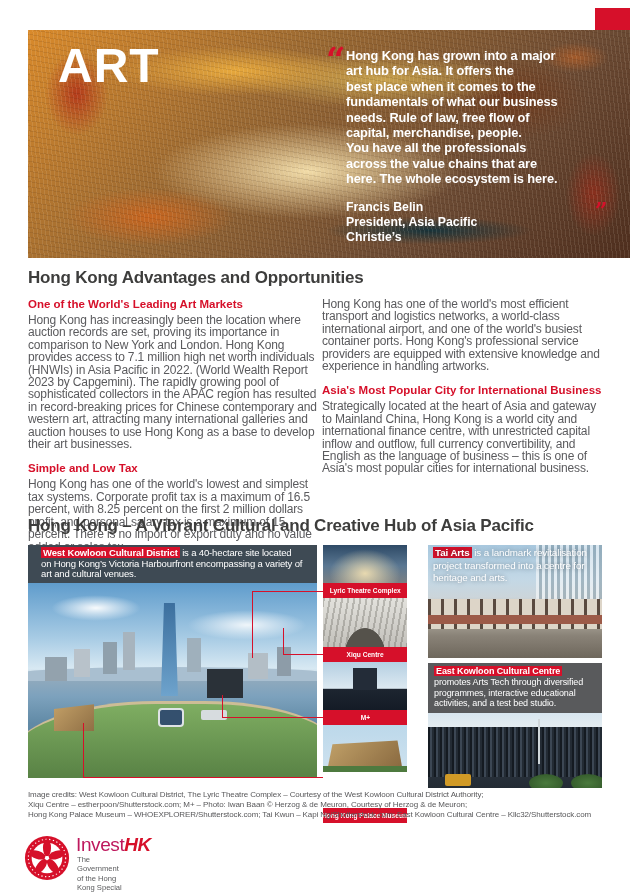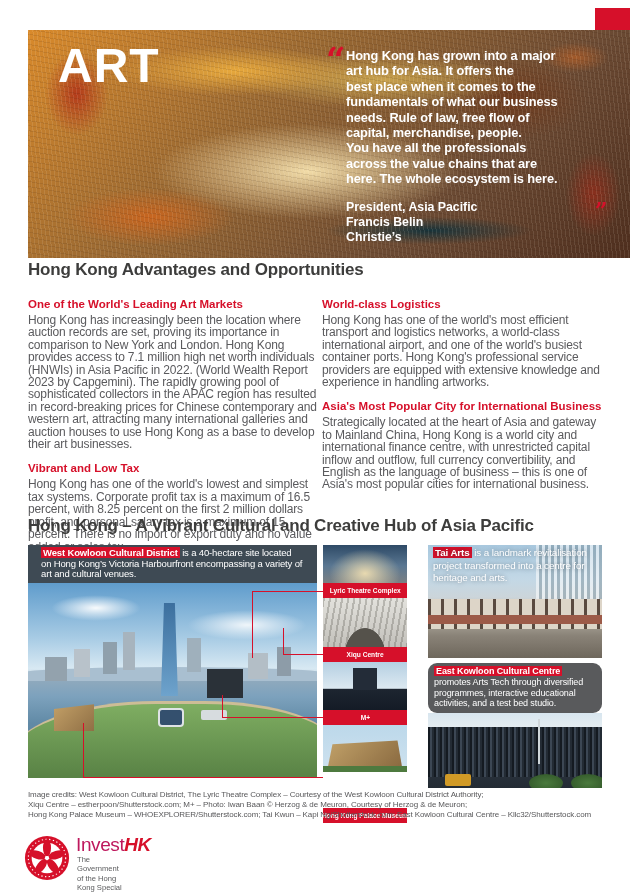--- a/index.html
+++ b/index.html
@@ -29,21 +29,21 @@
   .open-quote{position:absolute;left:-20px;top:-6px;color:#d6102a;font-size:34px;font-weight:bold;
       line-height:1;font-family:"DejaVu Serif",serif;}
   .quote-text{font-size:12.8px;line-height:15.4px;font-weight:bold;color:#fff;white-space:pre-line;
       letter-spacing:-0.1px;}
   .close-quote{position:absolute;right:-4px;bottom:36px;color:#d6102a;font-size:22px;font-weight:bold;
       line-height:1;font-family:"DejaVu Serif",serif;}
   .attribution{margin-top:13px;font-size:12.3px;line-height:15px;font-weight:bold;color:#fff;}
   
   .sec-heading{position:absolute;left:28px;font-size:17px;font-weight:bold;color:#3d3d3c;
       letter-spacing:-0.2px;}
-  .h-adv{top:260px;}
+  .h-adv{top:268px;}
   .h-hub{top:516px;}
   .col{position:absolute;top:298px;}
   .col-left{left:28px;width:289px;}
   .col-right{left:322px;width:281px;}
   .sub-red{font-size:11.5px;font-weight:bold;color:#d6102a;margin:0 0 4px 0;}
   .body-p{font-size:12px;line-height:12.4px;color:#5a5a5d;margin:0 0 12px 0;letter-spacing:-0.15px;}
   
   .wk-caption{position:absolute;left:28px;top:545px;width:289px;height:38px;background:#3e4a54;
       box-sizing:border-box;padding:3px 13px;font-size:9.5px;line-height:10.7px;color:#fff;
       letter-spacing:-0.15px;}
@@ -92,21 +92,21 @@
   .tk-photo{position:absolute;left:428px;top:545px;width:174px;height:113px;overflow:hidden;
       background:linear-gradient(180deg,#a8c8de 0%,#c3d8e6 30%,#ccd5da 46%,#b8b4a8 62%,#8a8378 80%,#6e675c 100%);}
   .tk-towers{position:absolute;right:0;top:0;width:38%;height:58%;
       background:repeating-linear-gradient(90deg,rgba(255,255,255,.55) 0 3px,rgba(120,140,150,.45) 3px 6px);}
   .tk-facade{position:absolute;left:0;top:48%;width:100%;height:26%;
       background:repeating-linear-gradient(90deg,#5a4a40 0 3px,#ddd5c8 3px 13px);}
   .tk-brick{position:absolute;left:0;top:62%;width:100%;height:8%;background:#9c5a48;}
   .tk-caption{position:absolute;left:433px;top:547px;width:166px;font-size:9.8px;line-height:12.6px;
       color:#fff;z-index:4;text-shadow:0 0 4px rgba(40,50,60,.55);letter-spacing:-0.1px;}
   .ek-caption{position:absolute;left:428px;top:663px;width:174px;height:50px;background:#595a5c;
-      box-sizing:border-box;padding:3px 6px;font-size:9px;line-height:10.8px;color:#fff;letter-spacing:-0.1px;border-radius:9px;}
+      box-sizing:border-box;padding:3px 6px;font-size:9px;line-height:10.8px;color:#fff;letter-spacing:-0.1px;}
   .ek-photo{position:absolute;left:428px;top:713px;width:174px;height:75px;overflow:hidden;
       background:linear-gradient(180deg,#d8e6ef 0%,#e4ecf1 18%,#39434e 19%,#232b34 100%);}
   .ek-stripes{position:absolute;left:0;top:19%;width:100%;height:66%;
       background:repeating-linear-gradient(90deg,#141a21 0 2px,#3c4754 2px 4px,#232b34 4px 6px);}
   .ek-bush1,.ek-bush2{position:absolute;bottom:-4px;width:34px;height:18px;border-radius:50%;
       background:radial-gradient(ellipse,#4a7a3d,#2e5126);}
   .ek-bush1{left:58%;} .ek-bush2{left:82%;}
   .ek-digger{position:absolute;left:10%;bottom:2px;width:26px;height:12px;background:#d19a26;border-radius:2px;}
   .ek-pole{position:absolute;left:63%;top:8%;width:2px;height:60%;background:#cfd6da;}
   
@@ -134,38 +134,37 @@
 art hub for Asia. It offers the
 best place when it comes to the
 fundamentals of what our business
 needs. Rule of law, free flow of
 capital, merchandise, people.
 You have all the professionals
 across the value chains that are
 here. The whole ecosystem is here.</div>
       <span class="close-quote">„</span>
       <div class="attribution">
+        <div>Francis Belin</div>
         <div>President, Asia Pacific</div>
-        <div>Francis Belin</div>
         <div>Christie’s</div>
       </div>
     </div>
   </div>
 
   <div class="sec-heading h-adv">Hong Kong Advantages and Opportunities</div>
 
   <div class="col col-left">
     <div class="sub-red">One of the World's Leading Art Markets</div>
     <p class="body-p">Hong Kong has increasingly been the location where auction records are set, proving its importance in comparison to New York and London. Hong Kong provides access to 7.1 million high net worth individuals (HNWIs) in Asia Pacific in 2022. (World Wealth Report 2023 by Capgemini). The rapidly growing pool of sophisticated collectors in the APAC region has resulted in record-breaking prices for Chinese contemporary and western art, attracting many international galleries and auction houses to use Hong Kong as a base to develop their art businesses.</p>
-    <div class="sub-red">Vibrant and Low Tax</div>
+    <div class="sub-red">Simple and Low Tax</div>
     <p class="body-p">Hong Kong has one of the world's lowest and simplest tax systems. Corporate profit tax is a maximum of 16.5 percent, with 8.25 percent on the first 2 million dollars profit, and personal salary tax is a maximum of 15 percent. There is no import or export duty and no value added or sales tax.</p>
   </div>
 
   <div class="col col-right">
-    <div class="sub-red">World-class Logistics</div>
     <p class="body-p">Hong Kong has one of the world's most efficient transport and logistics networks, a world-class international airport, and one of the world's busiest container ports. Hong Kong's professional service providers are equipped with extensive knowledge and experience in handling artworks.</p>
     <div class="sub-red">Asia's Most Popular City for International Business</div>
     <p class="body-p">Strategically located at the heart of Asia and gateway to Mainland China, Hong Kong is a world city and international finance centre, with unrestricted capital inflow and outflow, full currency convertibility, and English as the language of business – this is one of Asia's most popular cities for international business.</p>
   </div>
 
   <div class="sec-heading h-hub">Hong Kong – A Vibrant Cultural and Creative Hub of Asia Pacific</div>
 
   <div class="wk-caption">
     <span class="hl">West Kowloon Cultural District</span><span> is a 40-hectare site located on Hong Kong’s Victoria Harbourfront encompassing a variety of art and cultural venues.</span>
   </div>

